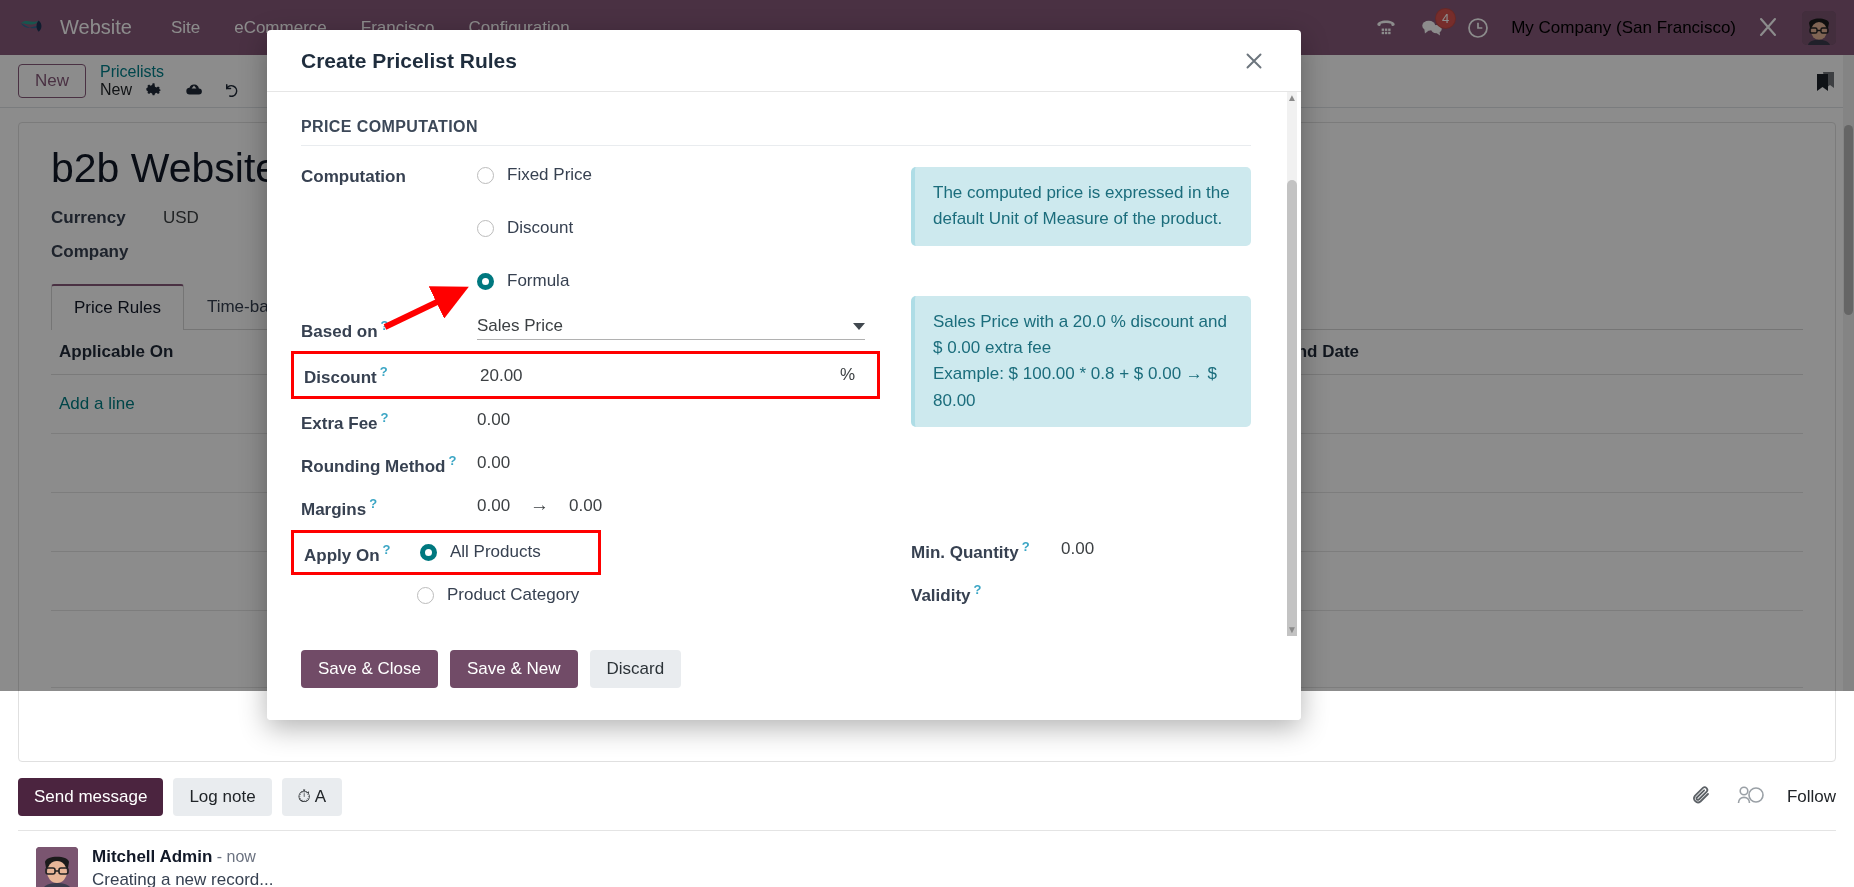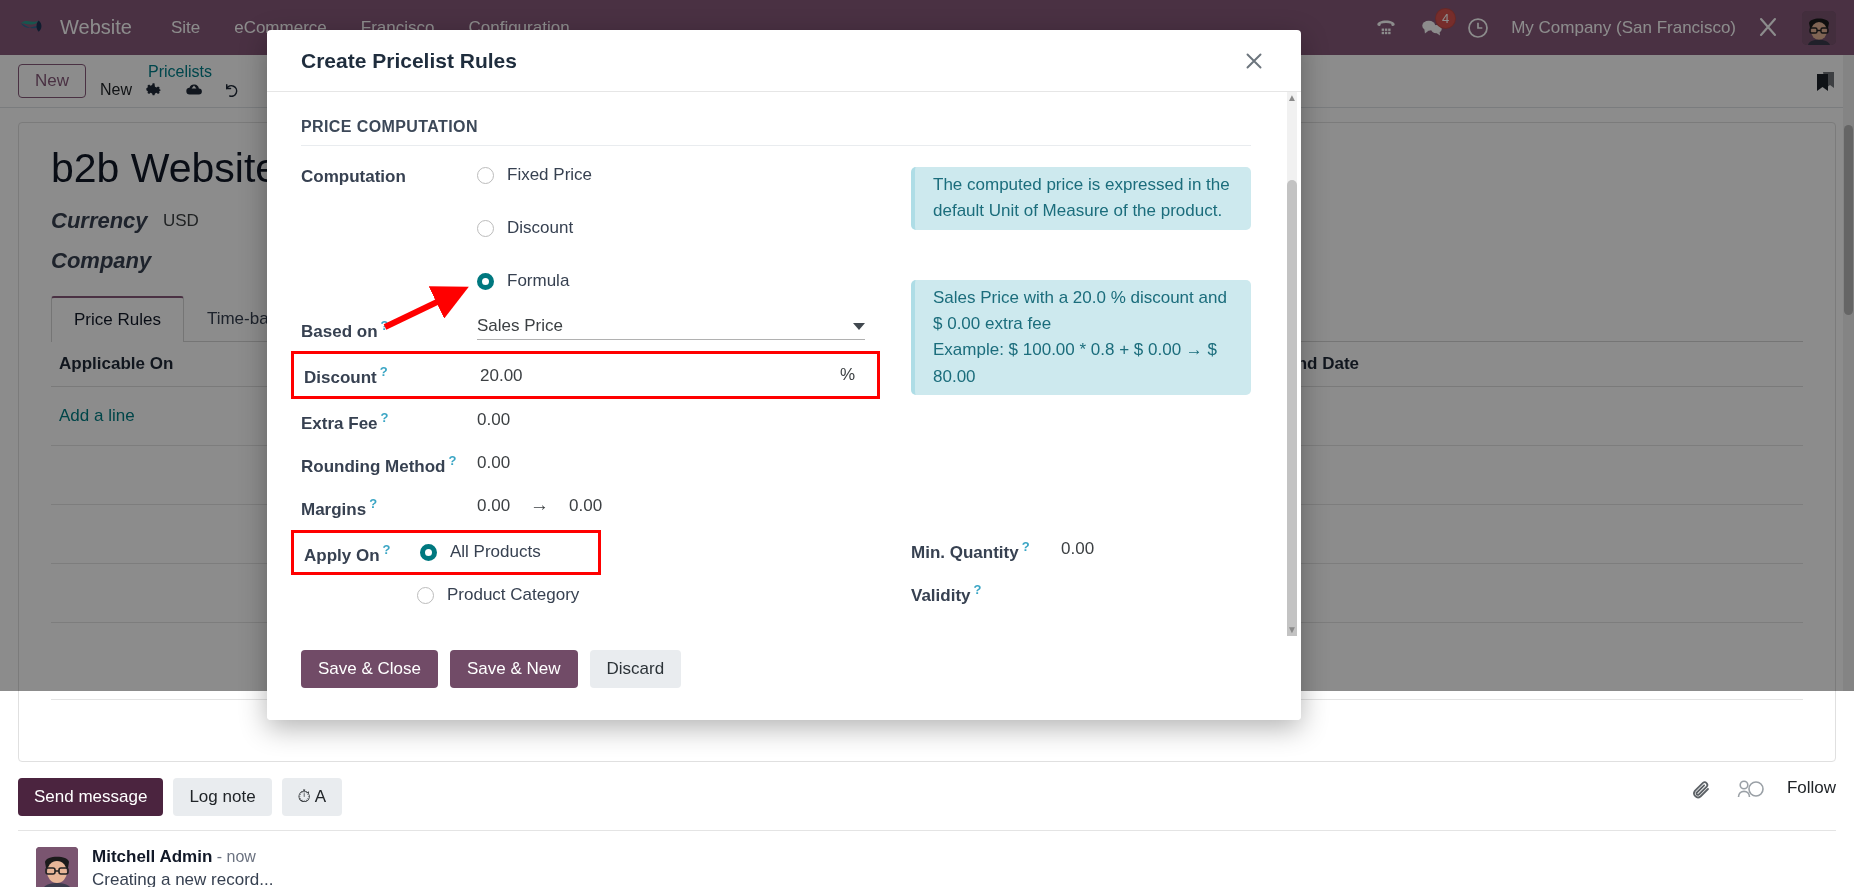--- a/index.html
+++ b/index.html
@@ -30,51 +30,51 @@
   }
   .nav-right { margin-left: auto; display: flex; align-items: center; gap: 20px; }
   .nav-icon { width: 26px; height: 26px; position: relative; display:block; color:#fff; }
   .badge {
     position: absolute; top: -7px; right: -11px;
     background: #d9534f; color: #fff; font-size: 13px;
     border-radius: 50%; min-width: 21px; height: 21px;
     display: flex; align-items: center; justify-content: center;
     border: 1px solid rgba(0,0,0,.12);
   }
-  .company-name { font-size: 17px; color:#ffffff; white-space: nowrap; }
+  .company-name { font-size: 17px; color:#000000; white-space: nowrap; }
   .avatar {
     width: 34px; height: 34px; border-radius: 5px;
     background: #6b4a63; overflow: hidden; display:block;
   }
 
   
   .control-panel {
     height: 53px; border-bottom: 1px solid #dee2e6;
     display: flex; align-items: center; padding: 0 18px; gap: 14px;
     background:#fff;
   }
   .btn-new {
     border: 1px solid #875A7B; color: #875A7B; background: #fff;
     font-size: 17px; padding: 6px 16px; border-radius: 4px;
   }
   .breadcrumb { display: flex; flex-direction: column; line-height: 1.15; }
-  .bc-top { font-size: 16px; color: #00808a; margin-left: 48px; }
+  .bc-top { font-size: 16px; color: #00808a; }
   .bc-bottom { font-size: 16px; color: #212529; display:flex; align-items:center; gap:9px;}
   .cp-icon { width: 18px; height: 18px; display:inline-block; color:#1f2937; }
   .cp-icons { display:flex; align-items:center; gap: 21px; margin-left: 4px;}
   .bookmark-wrap { margin-left:auto; }
 
   .sheet-outer { padding: 14px 18px 0 18px; }
   .sheet {
     border: 1px solid #e0e0e0; border-radius: 4px; background: #fff;
     padding: 22px 32px 16px 32px; position: relative; height: 640px;
   }
   .rec-title { font-size: 41px; font-weight: 400; color: #111827; margin-bottom: 16px; }
   .fld-row { display: flex; align-items: center; margin-bottom: 14px; }
-  .fld-label { font-size: 22px; font-weight: 700; color: #374151; width: 112px; font-style: italic; }
+  .fld-label { font-size: 17px; font-weight: 700; color: #374151; width: 112px; }
   .fld-value { font-size: 17px; color: #3c4043; }
 
   .tabs { display: flex; border-bottom: 1px solid #d6d6d6; margin-top: 22px; }
   .tab {
     font-size: 17px; padding: 12px 22px; color: #374151;
     border: 1px solid transparent; border-bottom: none;
   }
   .tab.active {
     color: #111827; border-color: #d6d6d6; border-top: 2px solid #875A7B;
     background: #fff; margin-bottom: -1px; border-radius: 3px 3px 0 0;
@@ -85,21 +85,21 @@
     padding: 12px 8px; border-bottom: 1px solid #dfdfdf;
   }
   .list-table td {
     padding: 19px 8px; border-bottom: 1px solid #e4e4e4; font-size: 17px;
   }
   .add-line { color: #017e84; font-size: 17px; }
 
   .chatter-btns { display: flex; gap: 10px; padding: 16px 18px 0 18px; }
   .ch-btn { font-size: 17px; padding: 9px 16px; border-radius: 4px; background:#e9ecef; color:#212529; }
   .ch-btn.primary { background: #4b243f; color: #fff; }
-  .ch-right { margin-left: auto; display: flex; gap: 22px; }
+  .ch-right { margin-left: auto; display: flex; align-items: center; gap: 22px; }
   .follow-text { font-size: 17px; color: #212529; }
   .chatter-msg { display: flex; gap: 14px; padding: 16px 18px; border-top: 1px solid #e4e4e4; margin: 14px 18px 0 18px;}
   .msg-avatar { width: 42px; height: 42px; border-radius: 4px; background:#6b4a63; overflow:hidden; }
   .msg-author { font-size: 17px; font-weight: 700; color: #111827; }
   .msg-time { font-size: 16px; color: #6b7280; font-weight: 400; }
   .msg-body { font-size: 17px; color: #374151; margin-top: 3px; }
 
   
   .dimmer { position: absolute; inset: 0; background: rgba(0,0,0,.45); }
 
@@ -138,21 +138,21 @@
   .rad {
     width: 17px; height: 17px; border-radius: 50%;
     border: 1px solid #bcbcbc; background: #fff; flex: none;
   }
   .rad.on {
     border: 5px solid #00787f; background: #fff;
     width: 17px; height: 17px;
   }
   .alert {
     background: #cde9ee; color: #1b6d7c; border-radius: 5px;
-    padding: 5px 18px; font-size: 17px; line-height: 1.55;
+    padding: 13px 18px; font-size: 17px; line-height: 1.55;
     border-left: 4px solid #aeddE6;
   }
   .alert .line2 { display:block; }
   .input-line {
     border-bottom: 1px solid #b1b1b1; width: 388px;
     display: flex; align-items: center; padding-bottom: 3px;
   }
   .input-line .txt { font-size: 17px; color: #3c4043; flex: 1; }
   .caret {
     width: 0; height: 0; border-left: 6px solid transparent;

